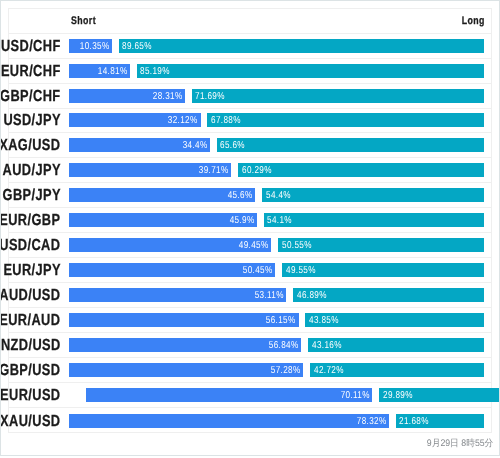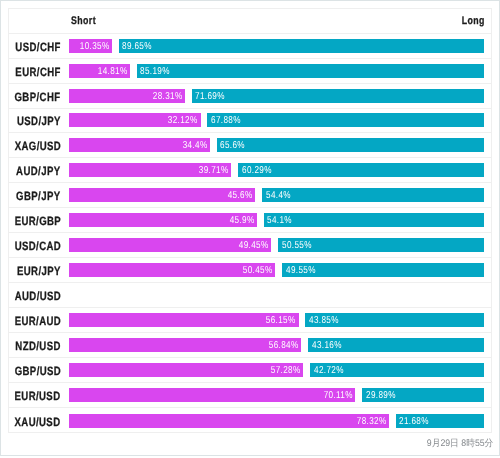--- a/index.html
+++ b/index.html
@@ -64,21 +64,21 @@
     box-sizing: border-box;
     border-bottom: 1px solid #efefef;
     display: flex;
     align-items: center;
   }
   .row:last-child { border-bottom: none; }
   .pair {
     width: 49.9px;
     position: relative;
     height: 14px;
-    font-size: 12px;
+    font-size: 16px;
     font-weight: bold;
     color: #1b1b1b;
     flex: none;
     margin-left: 0px;
   }
   .pair span {
     position: absolute;
     right: -1.8px;
     top: 0;
     line-height: 14px;
@@ -101,21 +101,21 @@
     min-width: 0;
     display: flex;
     align-items: center;
     font-size: 10px;
     color: #ffffff;
     box-sizing: border-box;
     overflow: hidden;
     white-space: nowrap;
   }
   .bar.short {
-    background: #d946ef;
+    background: #3b82f6;
     justify-content: flex-end;
     padding-right: 3.0px;
     margin-right: 6.8px;
   }
   .bar.long {
     background: #04a7c4;
     justify-content: flex-start;
     padding-left: 3.7px;
   }
   .bar span {
@@ -274,20 +274,28 @@
             </div>
             <div class="bar long" style="flex: 0 0 202.124px;">
               <span>49.55%</span>
             </div>
           </div>
         </div>
         <div class="row">
           <div class="pair">
             <span>AUD/USD</span>
           </div>
+          <div class="bars">
+            <div class="bar short" style="flex: 0 0 216.646px;">
+              <span>53.11%</span>
+            </div>
+            <div class="bar long" style="flex: 0 0 191.273px;">
+              <span>46.89%</span>
+            </div>
+          </div>
         </div>
         <div class="row">
           <div class="pair">
             <span>EUR/AUD</span>
           </div>
           <div class="bars">
             <div class="bar short" style="flex: 0 0 229.046px;">
               <span>56.15%</span>
             </div>
             <div class="bar long" style="flex: 0 0 178.872px;">
@@ -319,21 +327,21 @@
             <div class="bar long" style="flex: 0 0 174.263px;">
               <span>42.72%</span>
             </div>
           </div>
         </div>
         <div class="row">
           <div class="pair">
             <span>EUR/USD</span>
           </div>
           <div class="bars">
-            <div class="bar short" style="flex: 0 0 285.992px;">
+            <div class="bar short" style="flex: 0 0 285.992px; margin-left: 17px;">
               <span>70.11%</span>
             </div>
             <div class="bar long" style="flex: 0 0 121.927px;">
               <span>29.89%</span>
             </div>
           </div>
         </div>
         <div class="row">
           <div class="pair">
             <span>XAU/USD</span>

